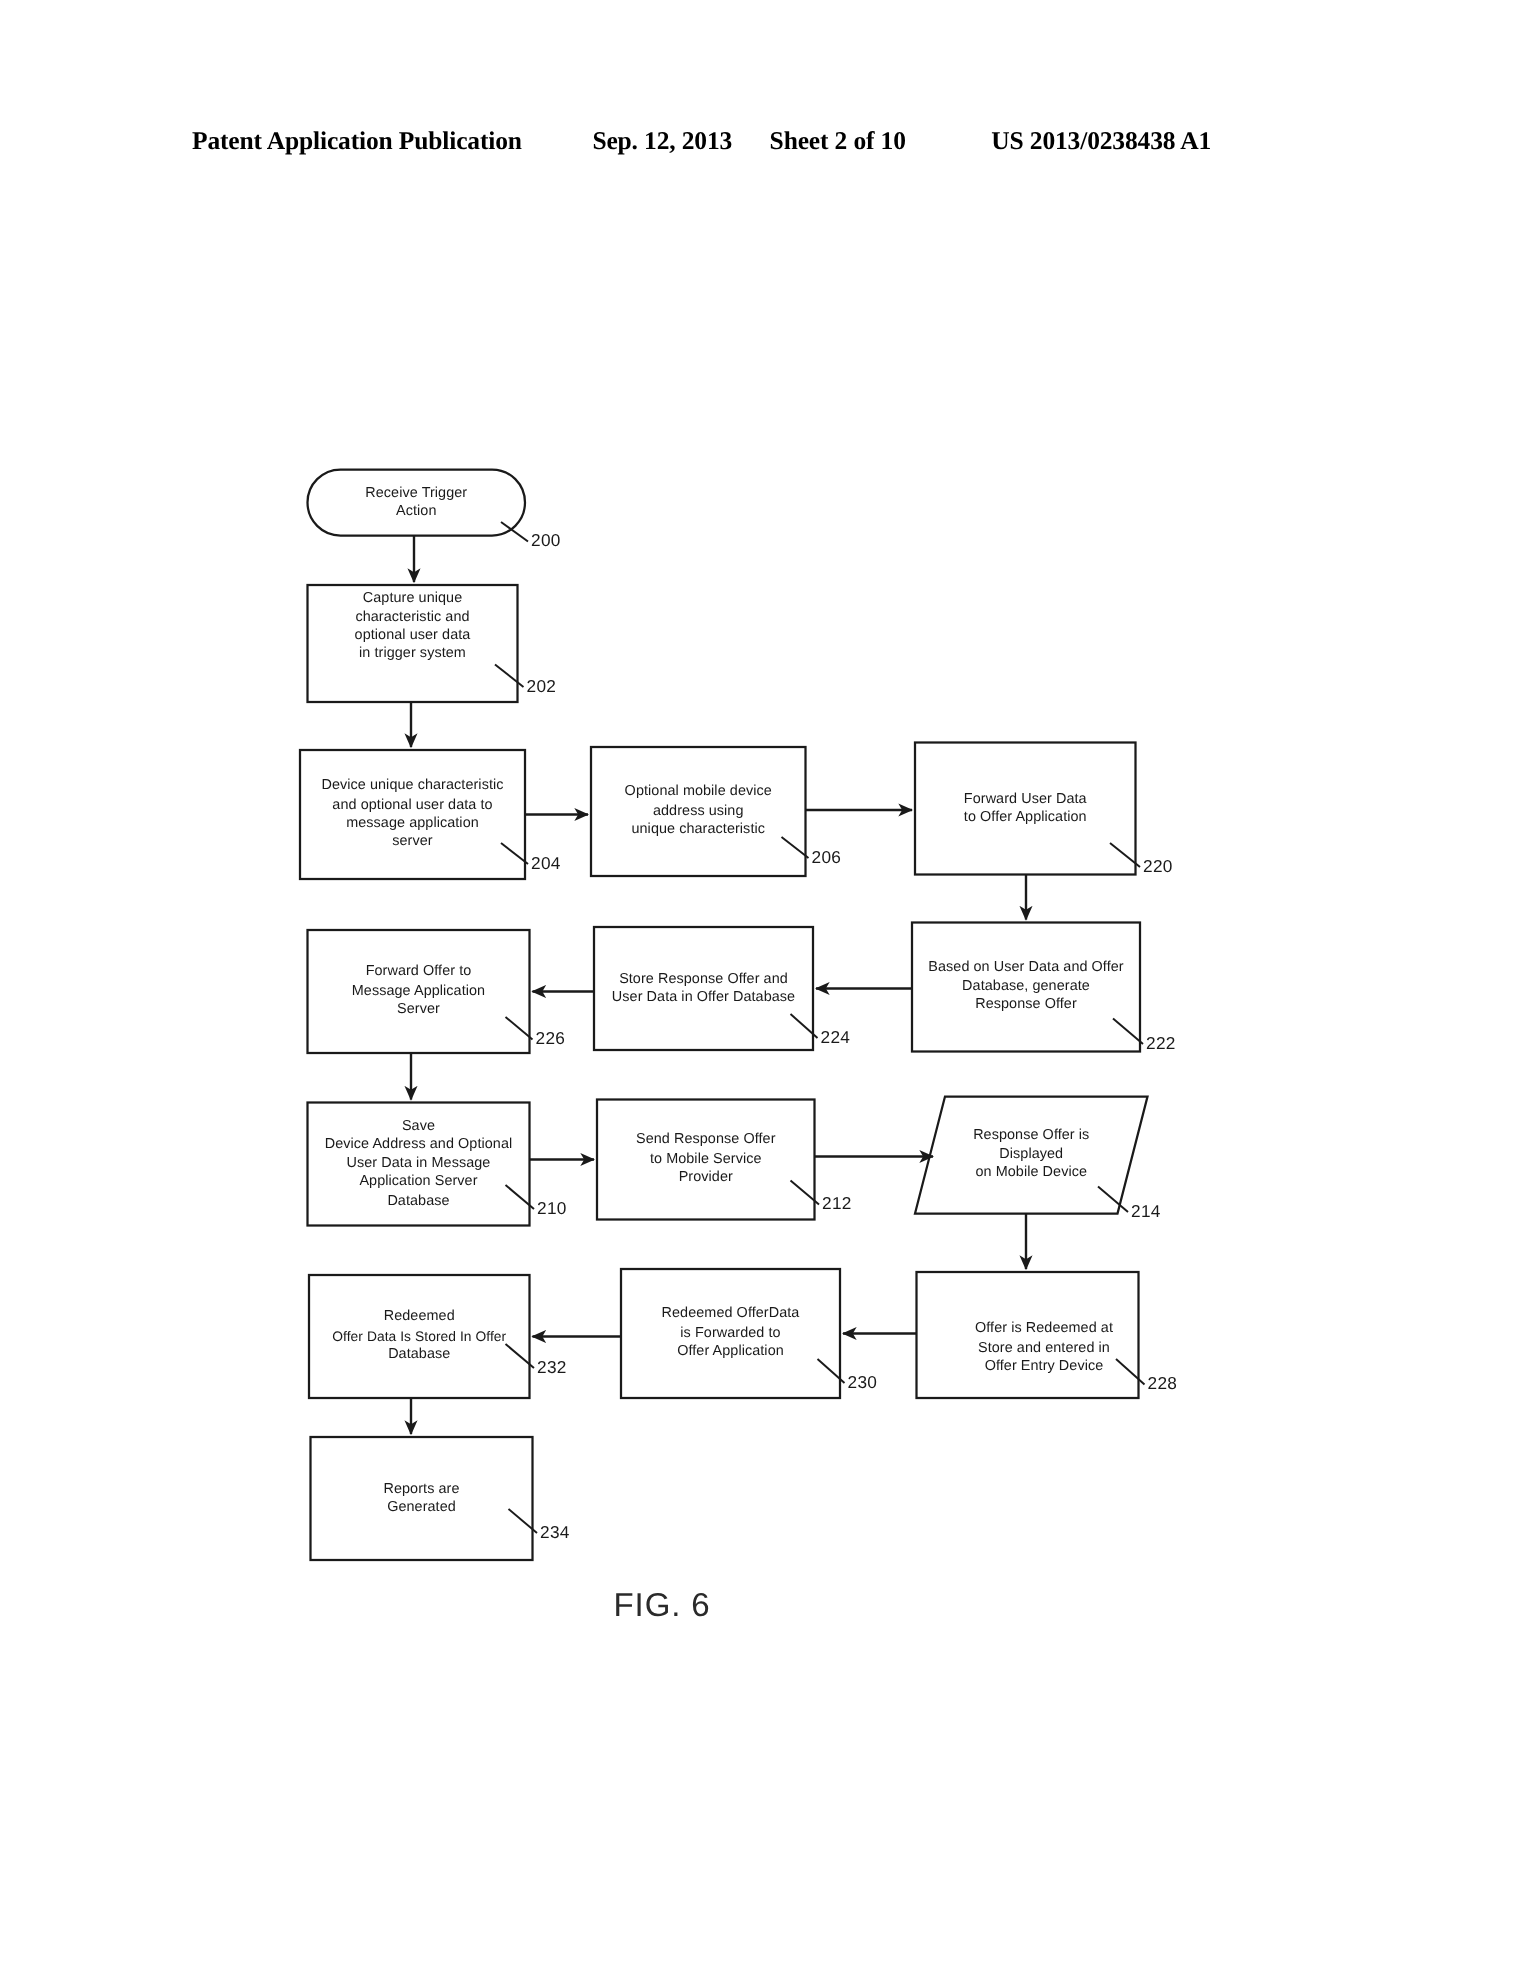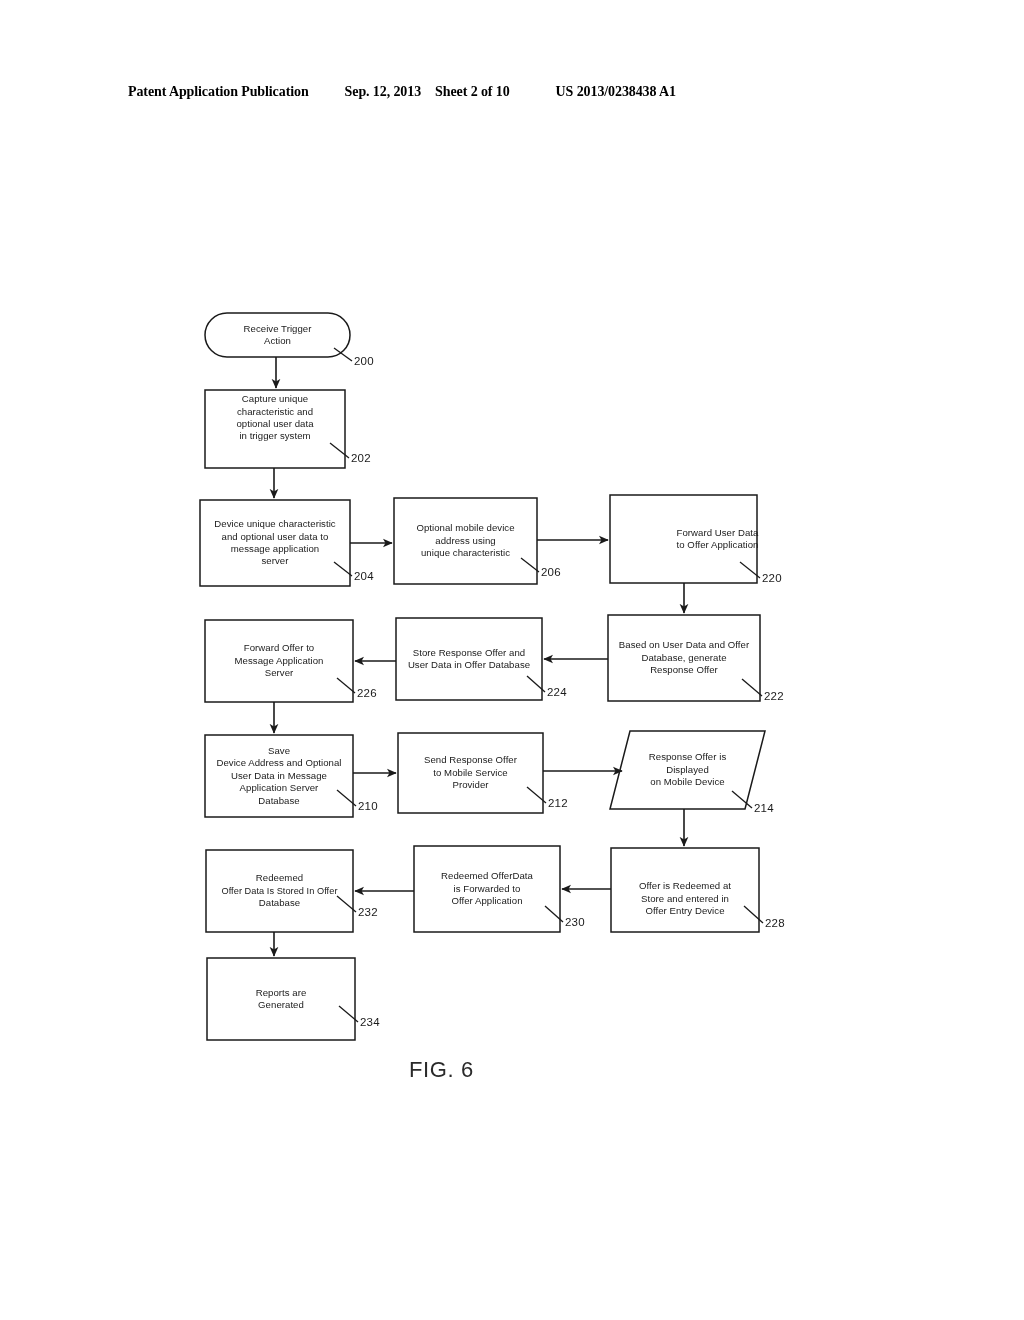--- a/index.html
+++ b/index.html
@@ -21,24 +21,25 @@
   #page-header {
     position: absolute;
     left: 128px;
     top: 84px;
     width: 768px;
     height: 26px;
     display: flex;
     align-items: baseline;
     font-family: "Liberation Serif", serif;
     font-weight: bold;
-    font-size: 14px;
+    font-size: 17px;
     letter-spacing: -0.1px;
     color: #000000;
     white-space: nowrap;
+    gap: 11px;
   }
   #page-header .hdr-left   { }
   #page-header .hdr-mid    { margin-left: 36px; }
   #page-header .hdr-sheet  { margin-left: 14px; }
   #page-header .hdr-right  { margin-left: 46px; }
 
   
   #figure {
     position: absolute;
     left: 0;
@@ -195,21 +196,21 @@
     <span>message application</span>
     <span>server</span>
   </div>
 
   <div class="node-label" style="left:394px; top:498px; width:143px; height:86px;">
     <span>Optional mobile device</span>
     <span>address using</span>
     <span>unique characteristic</span>
   </div>
 
-  <div class="node-label" style="left:610px; top:495px; width:147px; height:88px;padding-left:34px;">
+  <div class="node-label" style="left:610px; top:495px; width:147px; height:88px;">
     <span>Forward User Data</span>
     <span>to Offer Application</span>
   </div>
 
   <div class="node-label" style="left:608px; top:615px; width:152px; height:86px;">
     <span>Based on User Data and Offer</span>
     <span>Database, generate</span>
     <span>Response  Offer</span>
   </div>
 
@@ -237,21 +238,21 @@
     <span>to Mobile Service</span>
     <span>Provider</span>
   </div>
 
   <div class="node-label" style="left:610px; top:731px; width:155px; height:78px;">
     <span>Response Offer is</span>
     <span>Displayed</span>
     <span>on Mobile Device</span>
   </div>
 
-  <div class="node-label" style="left:611px; top:848px; width:148px; height:102px;">
+  <div class="node-label" style="left:611px; top:848px; width:148px; height:102px;padding-left:11px;">
     <span>Offer is Redeemed at</span>
     <span>Store and entered in</span>
     <span>Offer Entry Device</span>
   </div>
 
   <div class="node-label" style="left:414px; top:846px; width:146px; height:86px;">
     <span>Redeemed OfferData</span>
     <span>is Forwarded to</span>
     <span>Offer Application</span>
   </div>

